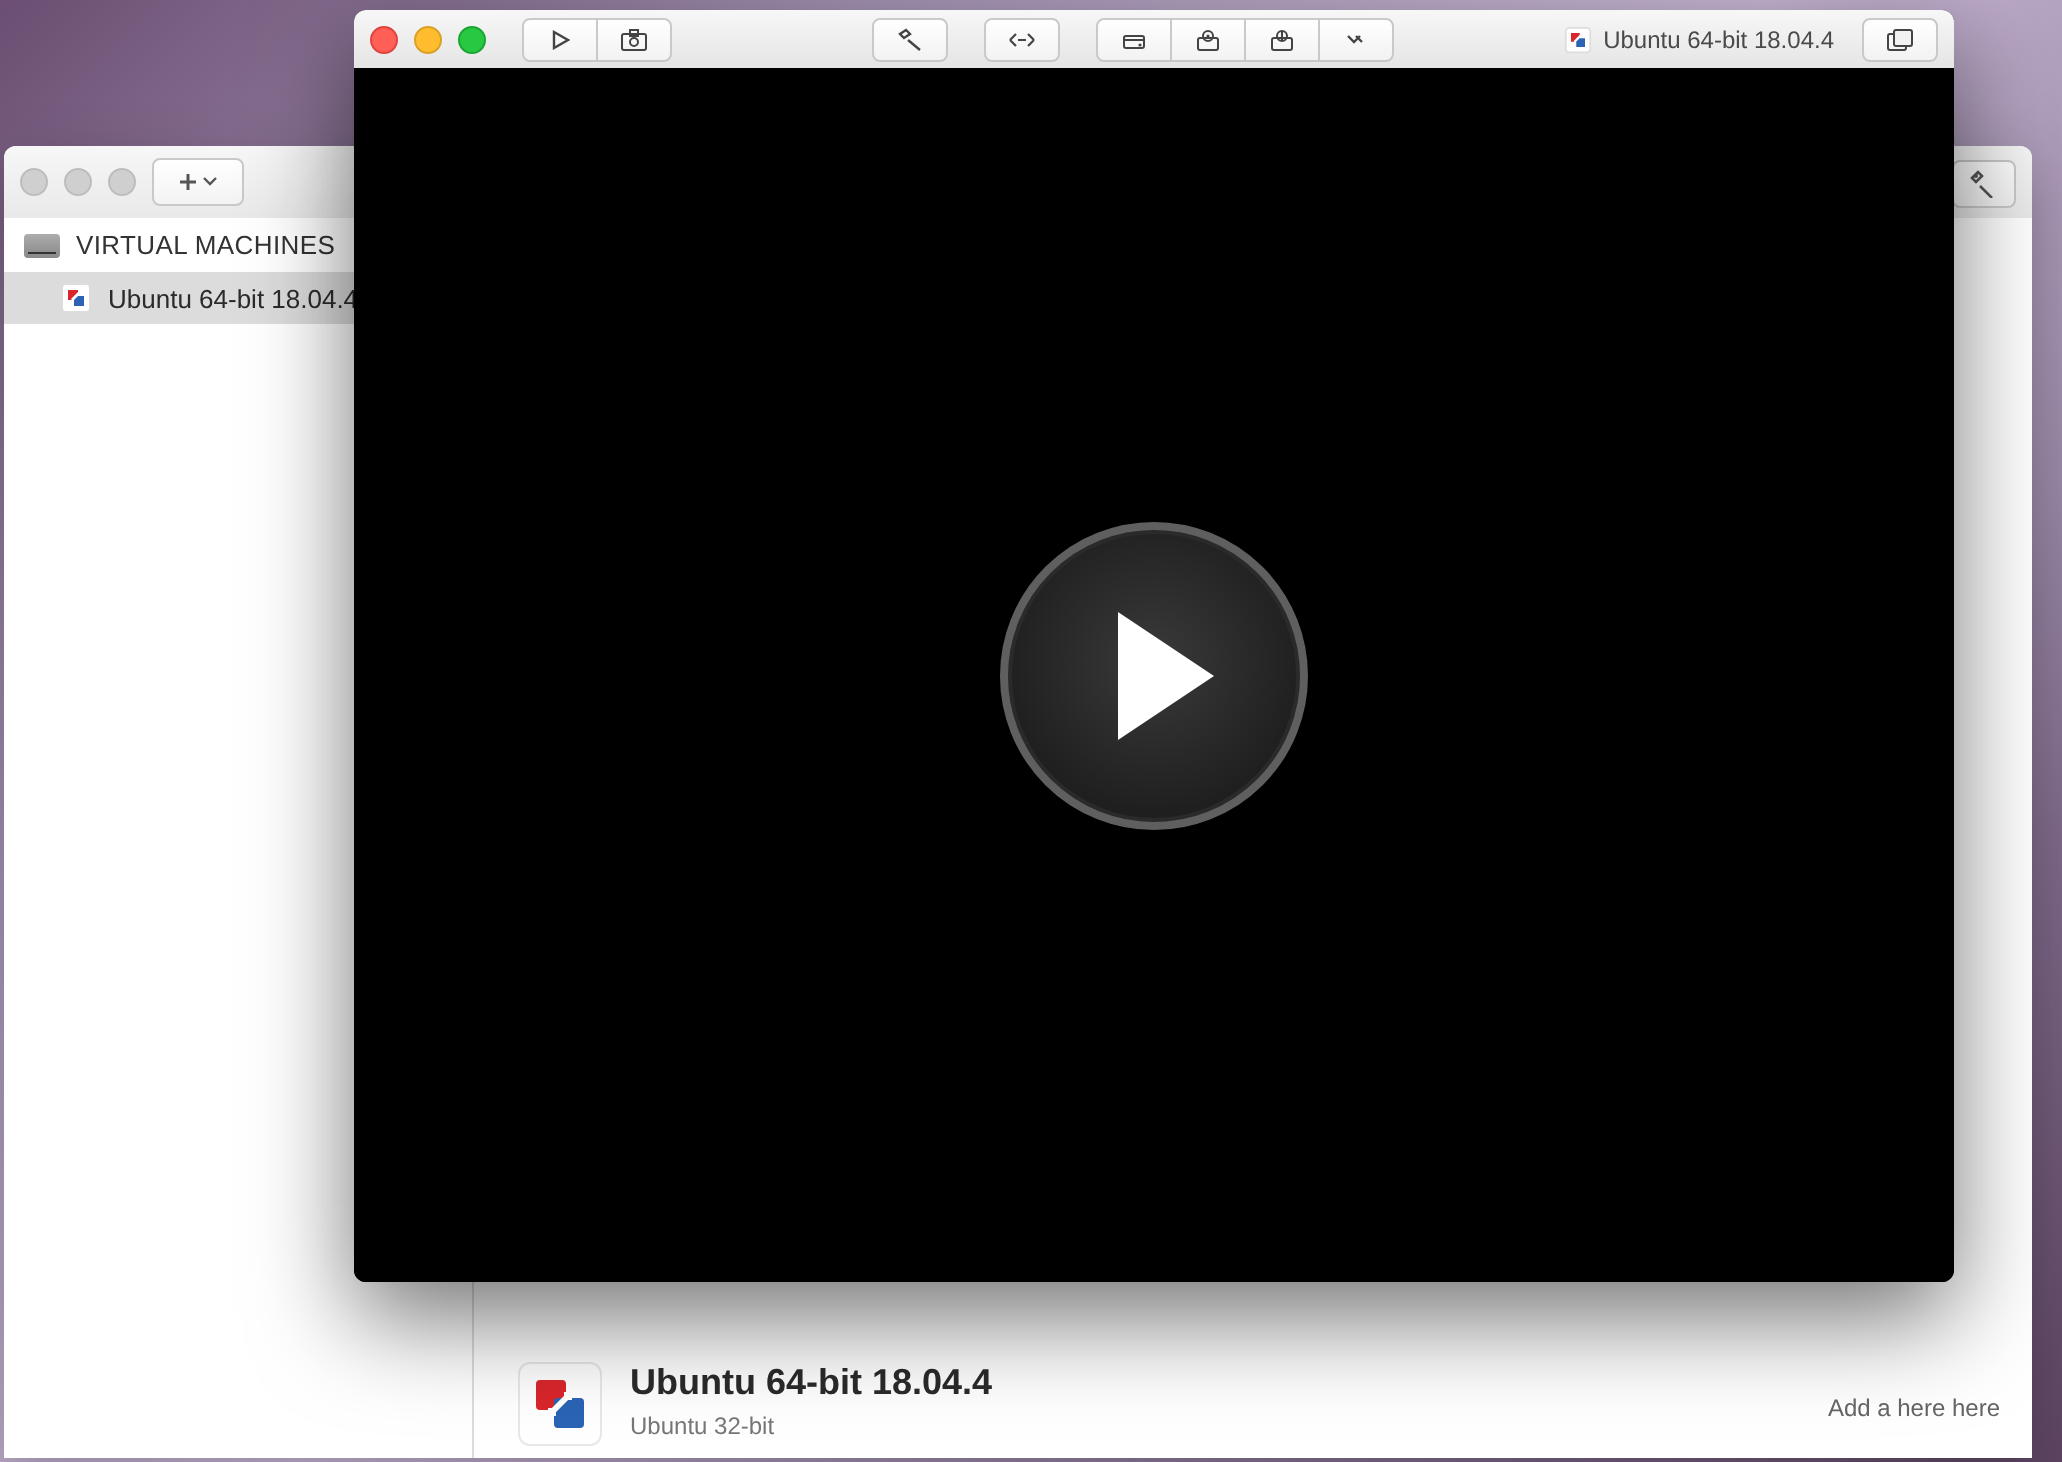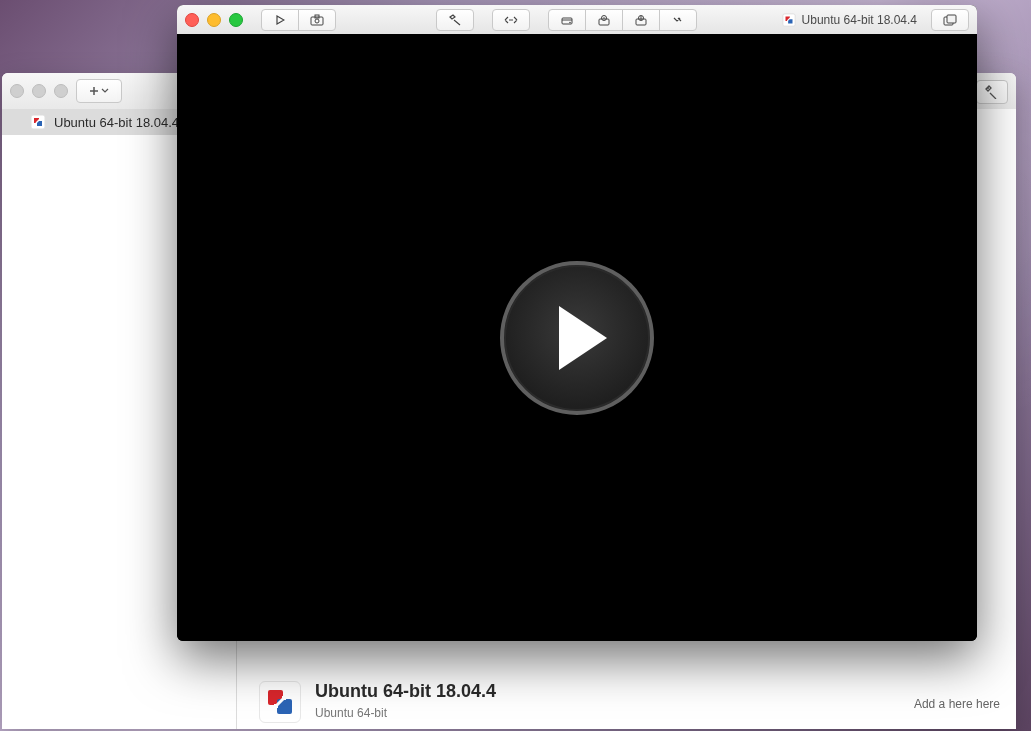--- a/index.html
+++ b/index.html
@@ -76,20 +76,24 @@
       <div class="sq-btn">
         <svg width="16" height="14" viewBox="0 0 16 14">
             <path d="M2 4l3-3 2 2-3 3zM6 8l6 6" stroke="#555" stroke-width="1.3" fill="none"></path>
             <circle cx="4" cy="3" r="1" fill="#555"></circle>
           </svg>
       </div>
     </div>
   </div>
   <div class="lib-body">
     <div class="sidebar">
+      <div class="sb-header">
+        <span class="sb-icon"></span>
+        <span>VIRTUAL MACHINES</span>
+      </div>
       <div class="sb-item">
         <span class="vm-icon">
           <svg width="16" height="16" viewBox="0 0 16 16">
               <rect x="1" y="1" width="14" height="14" rx="2" fill="#fff" stroke="#ddd"></rect>
               <path d="M4 4h5v5H4z" fill="#d9262c"></path>
               <path d="M7 7h5v5H7z" fill="#2b64b5"></path>
               <path d="M6 9l4-4" stroke="#fff" stroke-width="1.4"></path>
             </svg>
         </span>
         <span>Ubuntu 64-bit 18.04.4</span>
@@ -100,21 +104,21 @@
         <div class="app-badge">
           <svg width="30" height="30" viewBox="0 0 30 30">
               <rect x="3" y="3" width="15" height="15" rx="2" fill="#d9262c"></rect>
               <rect x="12" y="12" width="15" height="15" rx="2" fill="#2b64b5"></rect>
               <path d="M10 20L20 10" stroke="#fff" stroke-width="3" stroke-linecap="round"></path>
               <path d="M17 10h3v3M13 20h-3v-3" stroke="#fff" stroke-width="2" fill="none"></path>
             </svg>
         </div>
         <div class="info-text">
           <h1>Ubuntu 64-bit 18.04.4</h1>
-          <div class="sub">Ubuntu 64-bit</div>
+          <div class="sub">Ubuntu 32-bit</div>
         </div>
         <div class="note-link">Add a here here</div>
       </div>
     </div>
   </div>
 </div>
 
 <div class="vmwin">
   <div class="vm-toolbar">
     <div class="traffic">

